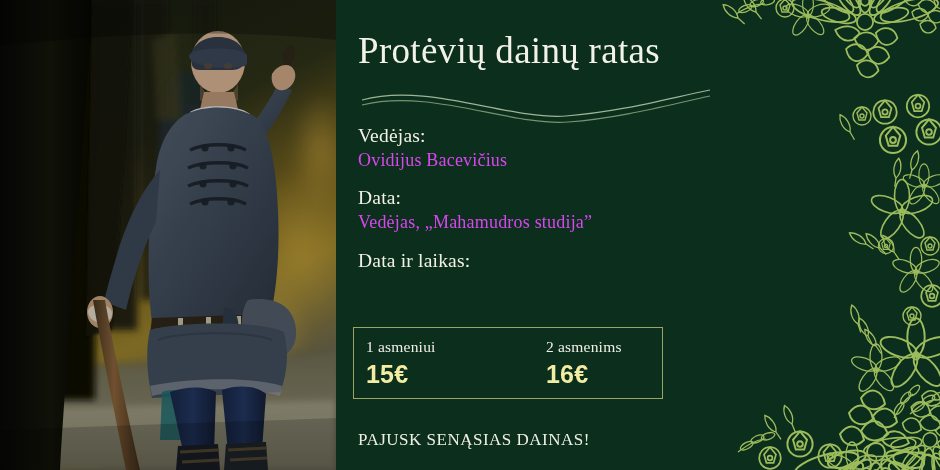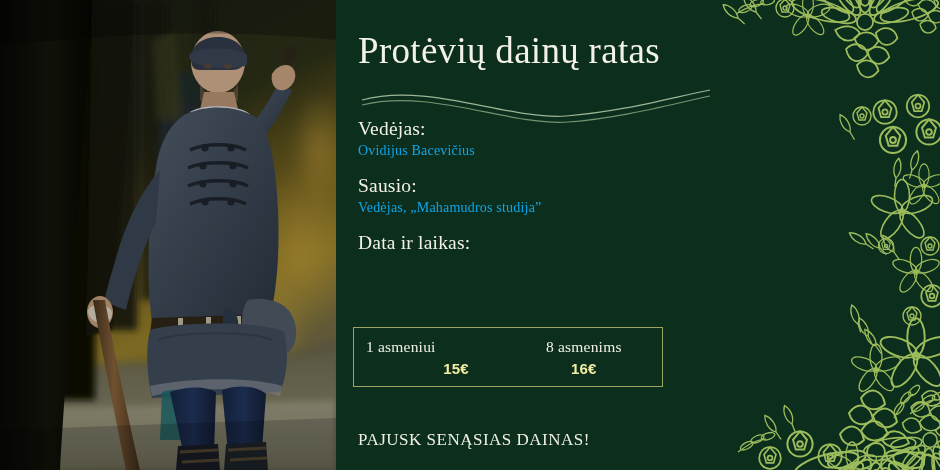--- a/index.html
+++ b/index.html
@@ -66,62 +66,61 @@
 
   .divider {
     position:absolute;
     left:0; top:86px;
     width:356px; height:38px;
   }
   .divider svg { display:block; width:356px; height:38px; }
 
   .info { position:absolute; left:0; top:116px; width:360px; }
 
-  .info-block { margin-bottom:13px; }
+  .info-block { margin-bottom:13px;margin-top:7px; }
 
   .info-label {
     font-size:19.5px;
     color:#f2f1e6;
     line-height:1.32;
     letter-spacing:.2px;
   }
   .info-value {
-    font-size:14px;
-    color:#0ea5e9;
+    font-size:18px;
+    color:#d946ef;
     line-height:1.32;
     letter-spacing:.2px;
     white-space:nowrap;
   }
 
   
   .pricebox {
     position:absolute;
     left:353px; top:327px;
-    width:310px; height:60px;
+    width:310px; height:72px;
     border:1px solid #9aa561;
     display:flex;
     align-items:center;
     padding-left:12px;
   }
   .price-col { width:180px; }
   .price-col + .price-col { width:auto; }
   .price-label {
     font-size:15.5px;
     color:#f1f0e6;
     line-height:1.5;
     letter-spacing:.2px;
   }
   .price-amount {
     font-family:"Liberation Sans", sans-serif;
-    font-size:15px;
+    font-size:25px;
     font-weight:bold;
     color:#f2eda2;
     line-height:1.35;
     letter-spacing:.2px;
-    text-align:center;
   }
 
   
   .footer {
     position:absolute;
     left:358px; top:430px;
     font-size:17px;
     color:#f0efe4;
     letter-spacing:.5px;
     white-space:nowrap;
@@ -422,37 +421,37 @@
     </div>
 
     <div class="info">
 
       <div class="info-block">
         <div class="info-label">Vedėjas:</div>
         <div class="info-value">Ovidijus Bacevičius</div>
       </div>
 
       <div class="info-block">
-        <div class="info-label">Sausio:</div>
+        <div class="info-label">Data:</div>
         <div class="info-value">Vedėjas, „Mahamudros studija”</div>
       </div>
 
       <div class="info-block">
         <div class="info-label">Data ir laikas:</div>
       </div>
 
     </div>
   </div>
 
   <div class="pricebox">
     <div class="price-col">
       <div class="price-label">1 asmeniui</div>
       <div class="price-amount">15€</div>
     </div>
     <div class="price-col">
-      <div class="price-label">8 asmenims</div>
+      <div class="price-label">2 asmenims</div>
       <div class="price-amount">16€</div>
     </div>
   </div>
 
   <div class="footer">PAJUSK SENĄSIAS DAINAS!</div>
 
 </div>
 
 </body></html>

